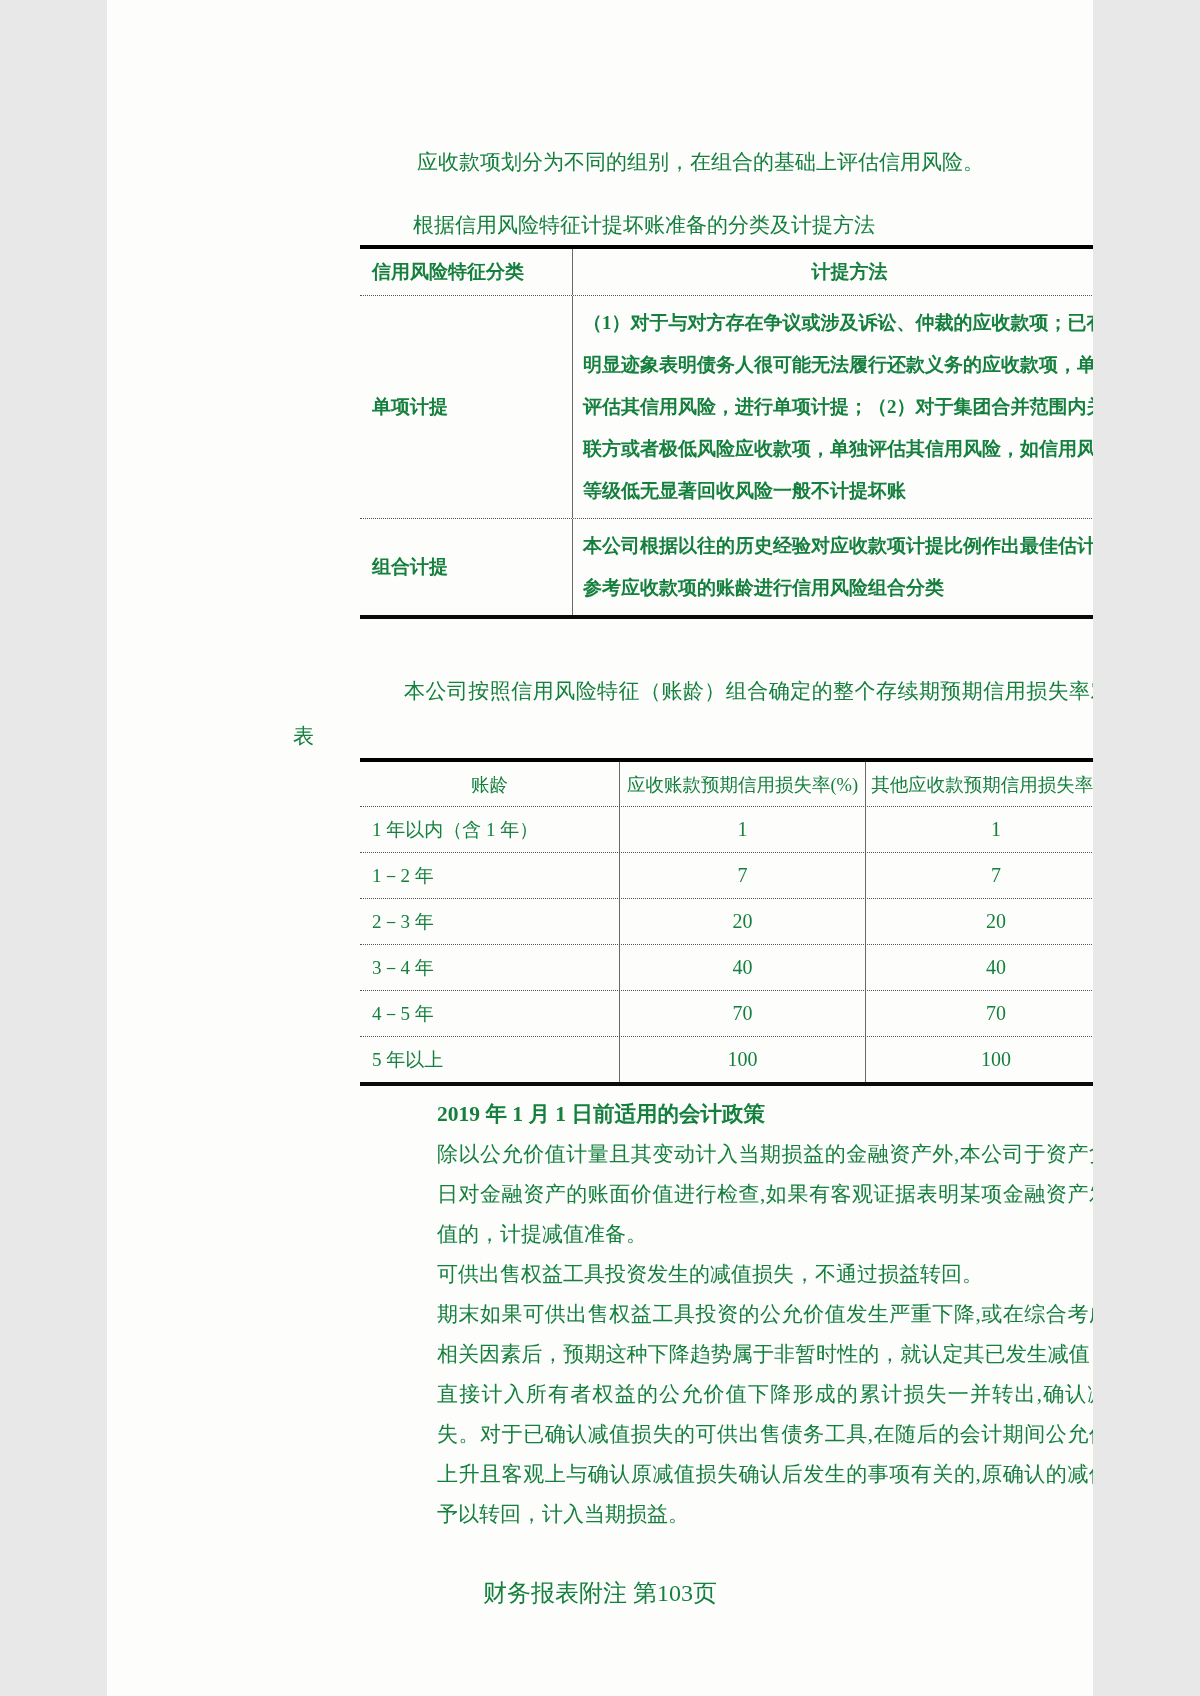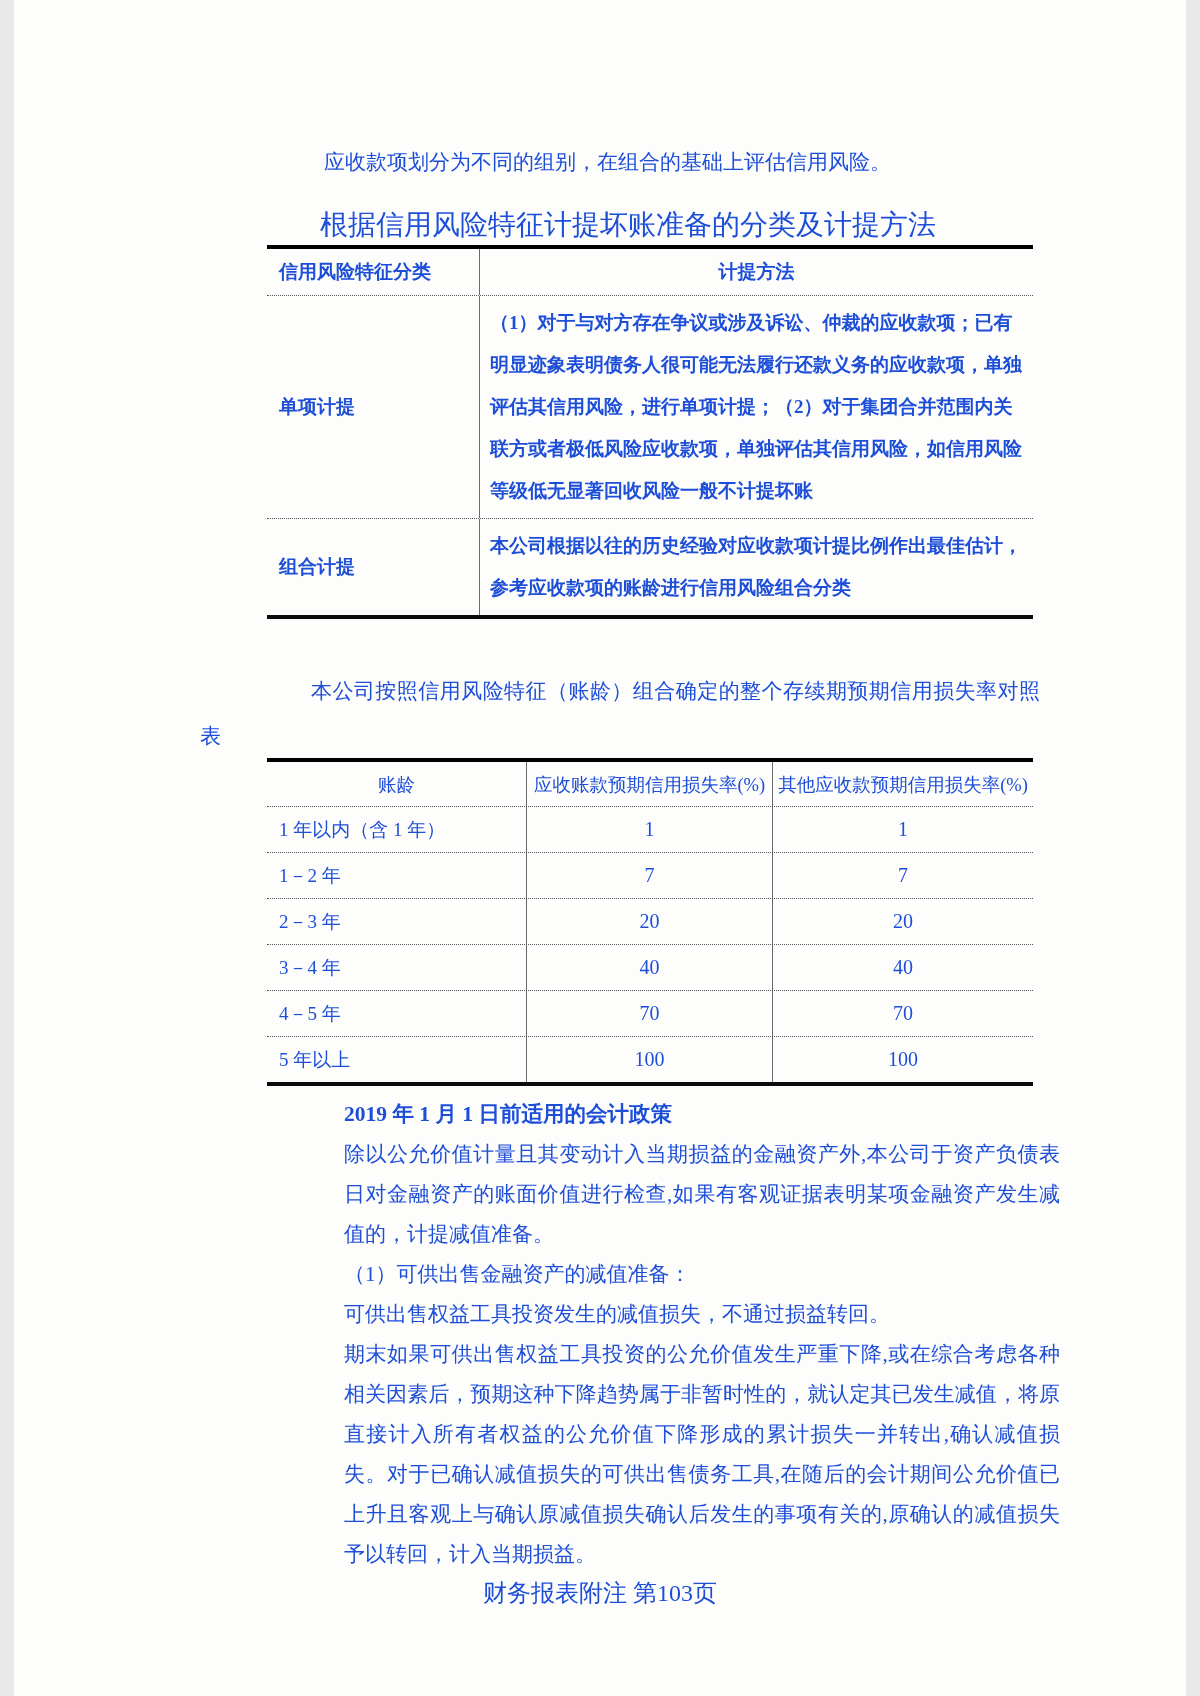--- a/index.html
+++ b/index.html
@@ -1,31 +1,31 @@
 <!DOCTYPE html>
 <html><head>
 <meta charset="utf-8">
 <style>
   html,body{margin:0;padding:0;background:#e8e8e8;}
   .page{
     position:relative;
-    width:1172px;height:1696px;
+    width:986px;height:1696px;
     margin:0 auto;
     background:#fdfdfc;
     font-family:"Liberation Serif","DejaVu Serif",serif;
-    color:#1d4ed8;
+    color:#15803d;
     overflow:hidden;
   }
   .para{margin:0;font-size:21px;line-height:40px;}
 
   
   .intro{position:absolute;left:310px;top:142px;width:720px;}
 
   
-  .t1-title{position:absolute;left:306px;top:210px;font-size:28px;line-height:30px;}
+  .t1-title{position:absolute;left:306px;top:210px;font-size:21px;line-height:30px;}
 
   
   .t1{
     position:absolute;left:253px;top:245px;width:766px;
     border-top:4px solid #000;border-bottom:4px solid #0b0b0b;
     font-size:19px;box-sizing:border-box;font-weight:bold;
   }
   .t1 .trow{display:flex;align-items:stretch;}
   .t1 .sep{border-bottom:1px dotted #555;}
   .t1 .c1{
@@ -137,20 +137,19 @@
     <div class="trow drow">
       <div class="k1">5 年以上</div>
       <div class="k2">100</div>
       <div class="k3">100</div>
     </div>
   </div>
 
   <div class="policy">
     <div class="policy-heading">2019 年 1 月 1 日前适用的会计政策</div>
     <p>除以公允价值计量且其变动计入当期损益的金融资产外,本公司于资产负债表日对金融资产的账面价值进行检查,如果有客观证据表明某项金融资产发生减值的，计提减值准备。</p>
-    <p>（1）可供出售金融资产的减值准备：</p>
     <p>可供出售权益工具投资发生的减值损失，不通过损益转回。</p>
     <p>期末如果可供出售权益工具投资的公允价值发生严重下降,或在综合考虑各种相关因素后，预期这种下降趋势属于非暂时性的，就认定其已发生减值，将原直接计入所有者权益的公允价值下降形成的累计损失一并转出,确认减值损失。对于已确认减值损失的可供出售债务工具,在随后的会计期间公允价值已上升且客观上与确认原减值损失确认后发生的事项有关的,原确认的减值损失予以转回，计入当期损益。</p>
   </div>
 
   <div class="footer">财务报表附注 第103页</div>
 
 </div>
 
 </body></html>

